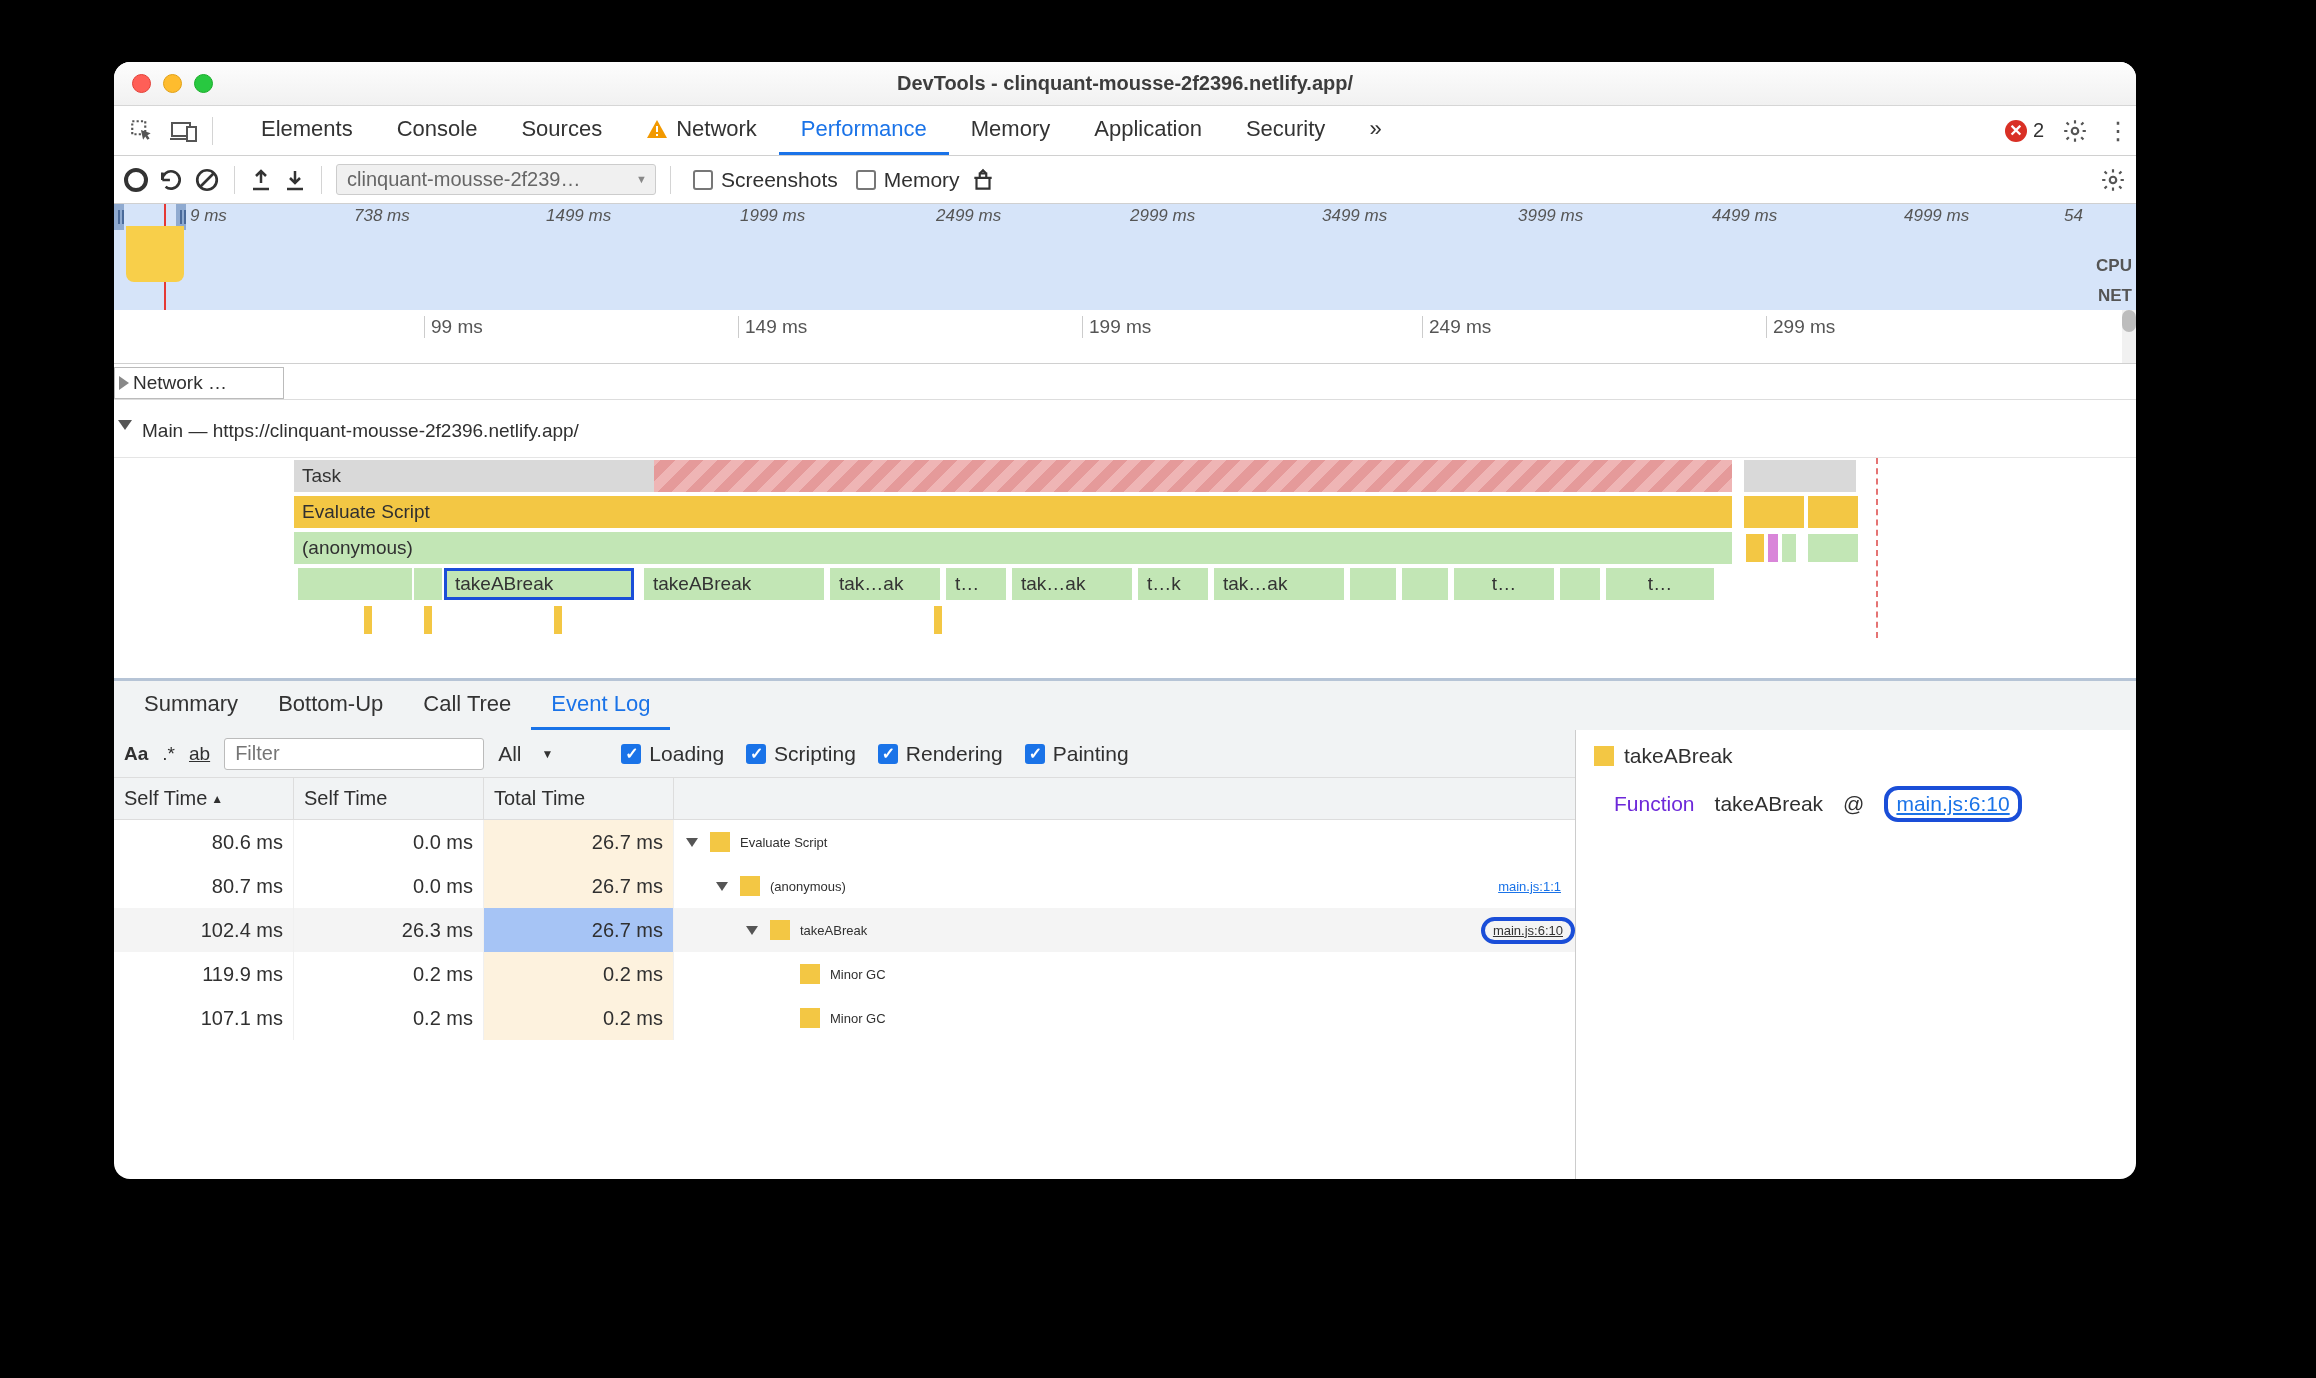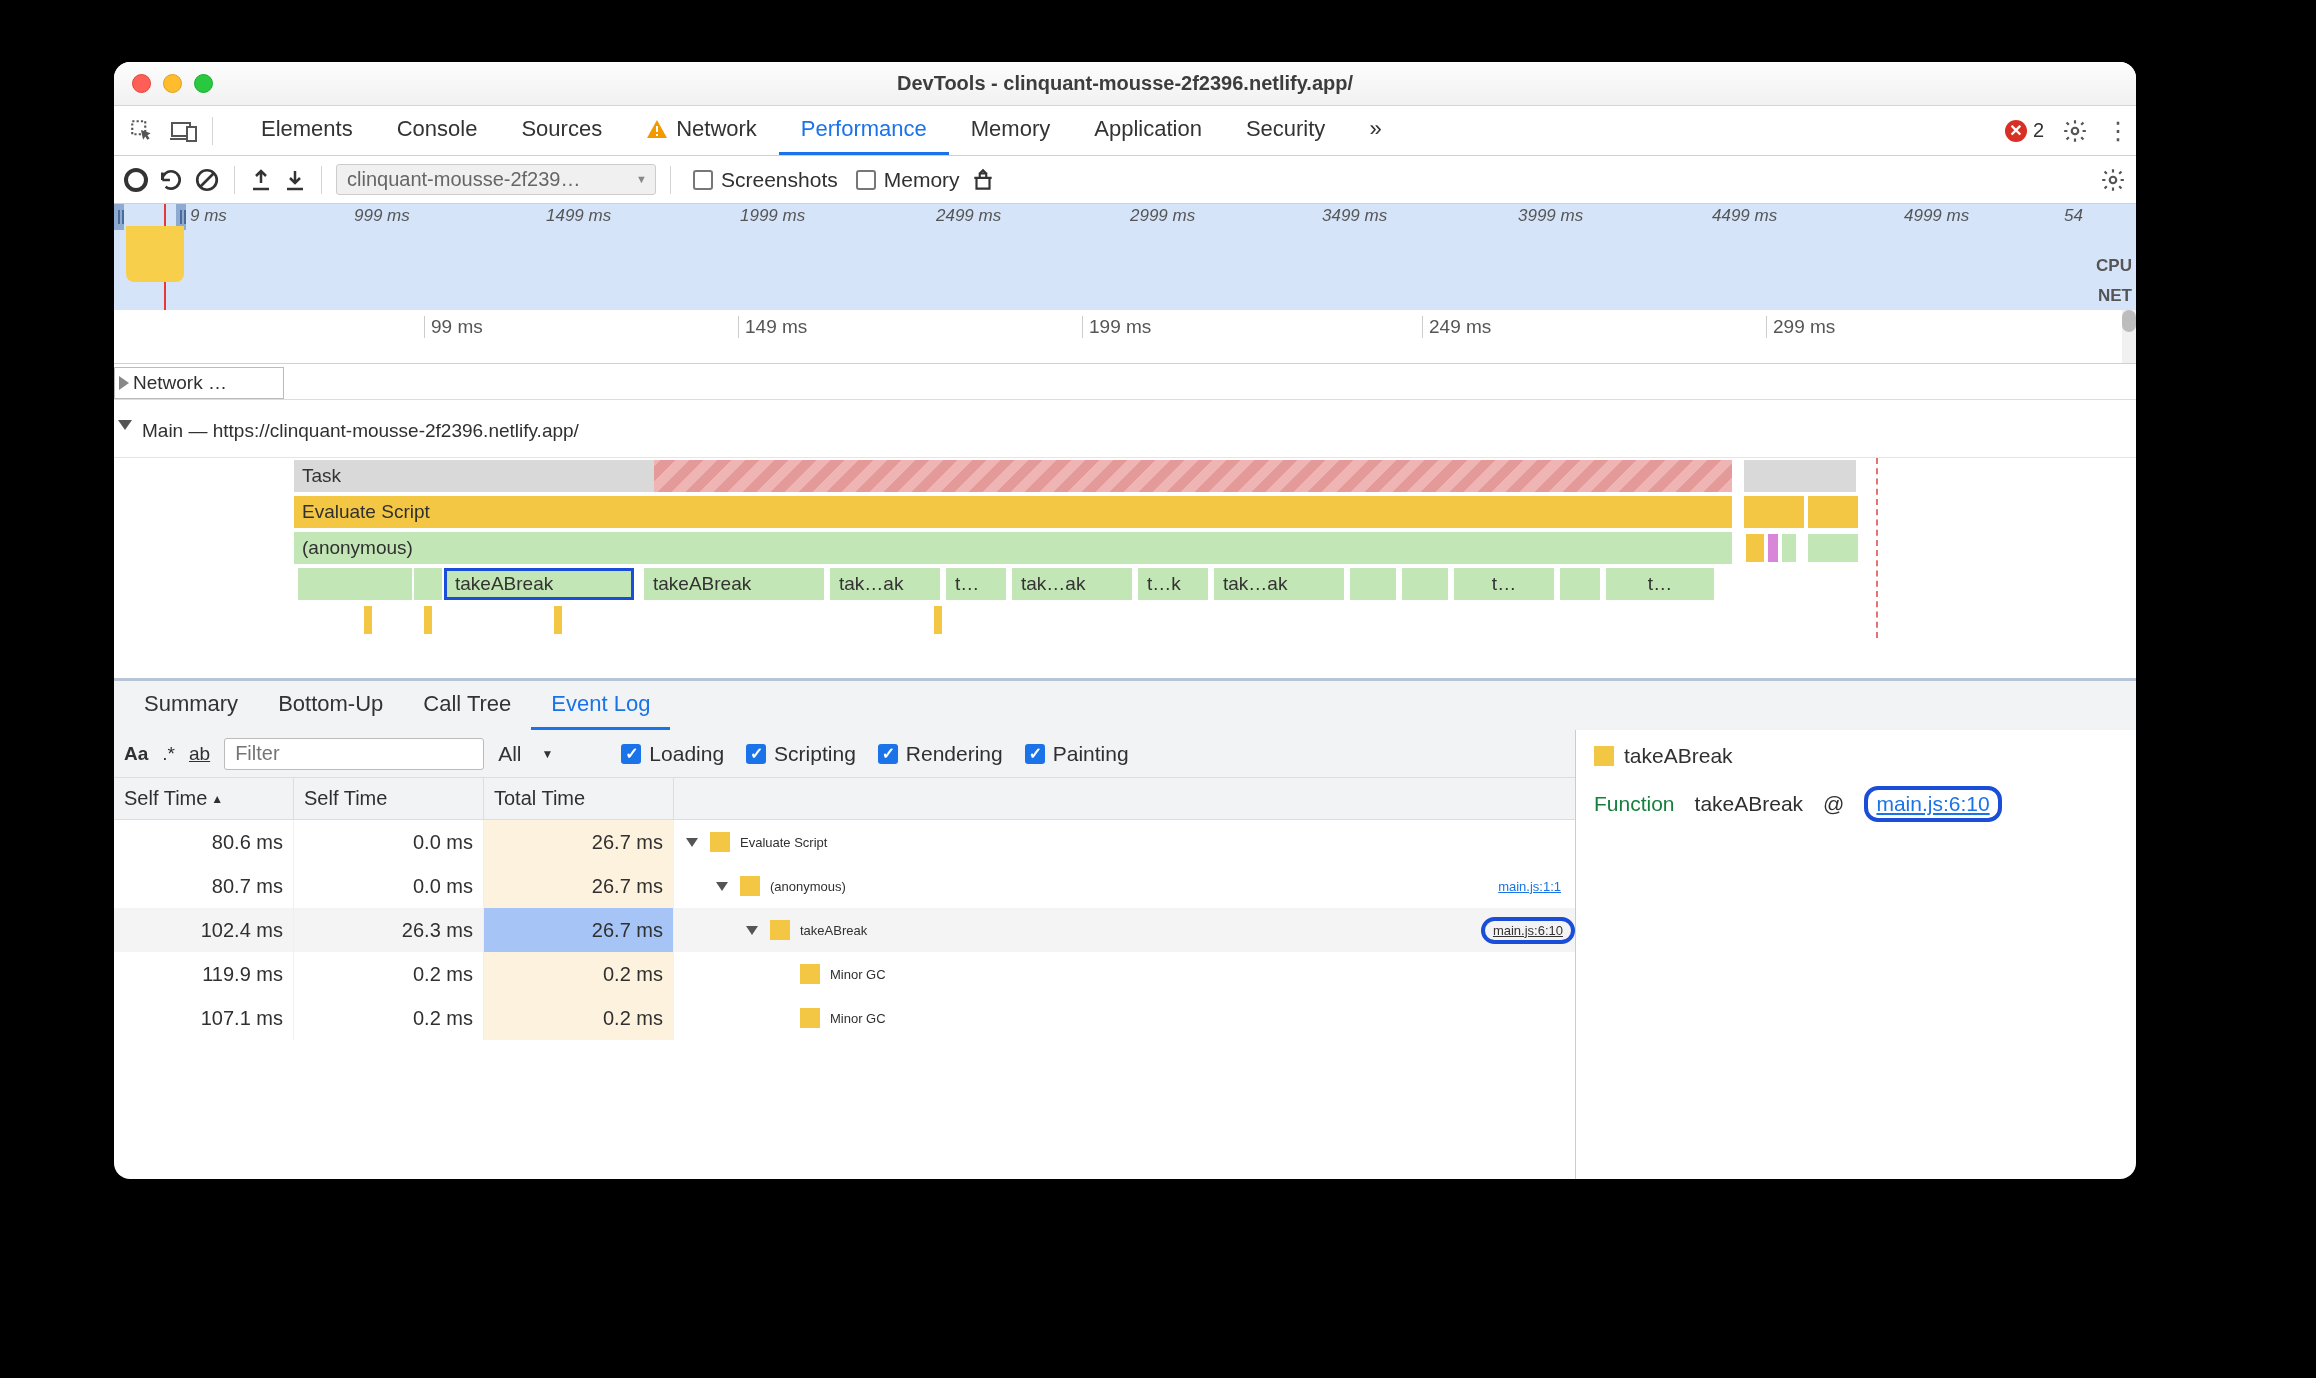--- a/index.html
+++ b/index.html
@@ -167,21 +167,21 @@
   .et-row.sel { background:#f4f4f4; }
   .activity-cell { flex:1; display:flex; align-items:center; gap:10px;}
   .disclosure{ width:0;height:0;border-left:6px solid transparent;border-right:6px solid transparent;border-top:9px solid #555; margin-right:2px;}
   .sq-ic { width:20px;height:20px; background:#f3c744; }
   .link-src { margin-left:auto; color:#1a73e8; text-decoration:underline; padding-right:14px;}
   .link-box { border:4px solid #1a4ed8; border-radius:14px; padding:2px 8px; }
   
   .right-panel { flex:1; padding:14px 18px; }
   .rp-title { display:flex; align-items:center; gap:10px; font-size:21px; margin-bottom:18px;}
   .rp-row { display:flex; align-items:center; gap:20px; font-size:21px;}
-  .rp-label { color:#15803d; }
+  .rp-label { color:#6d28d9;margin-left:20px; }
   svg { display:block; }
 </style>
 </head>
 <body>
 
 <div class="window">
 
   <div class="titlebar">
     <div class="traffic-lights">
       <div class="tl tl-close"></div>
@@ -291,21 +291,21 @@
     </div>
   </div>
 
   <div class="overview">
     <div class="ov-handle-l"></div>
     <div class="ov-handle-r"></div>
     <div class="ov-red"></div>
     <div class="ov-flame"></div>
     <div class="ticks">
       <span class="tick" style="left:76px">9 ms</span>
-      <span class="tick" style="left:240px">999 ms</span>
+      <span class="tick" style="left:240px">738 ms</span>
       <span class="tick" style="left:432px">1499 ms</span>
       <span class="tick" style="left:626px">1999 ms</span>
       <span class="tick" style="left:822px">2499 ms</span>
       <span class="tick" style="left:1016px">2999 ms</span>
       <span class="tick" style="left:1208px">3499 ms</span>
       <span class="tick" style="left:1404px">3999 ms</span>
       <span class="tick" style="left:1598px">4499 ms</span>
       <span class="tick" style="left:1790px">4999 ms</span>
       <span class="tick" style="left:1950px">54</span>
     </div>

